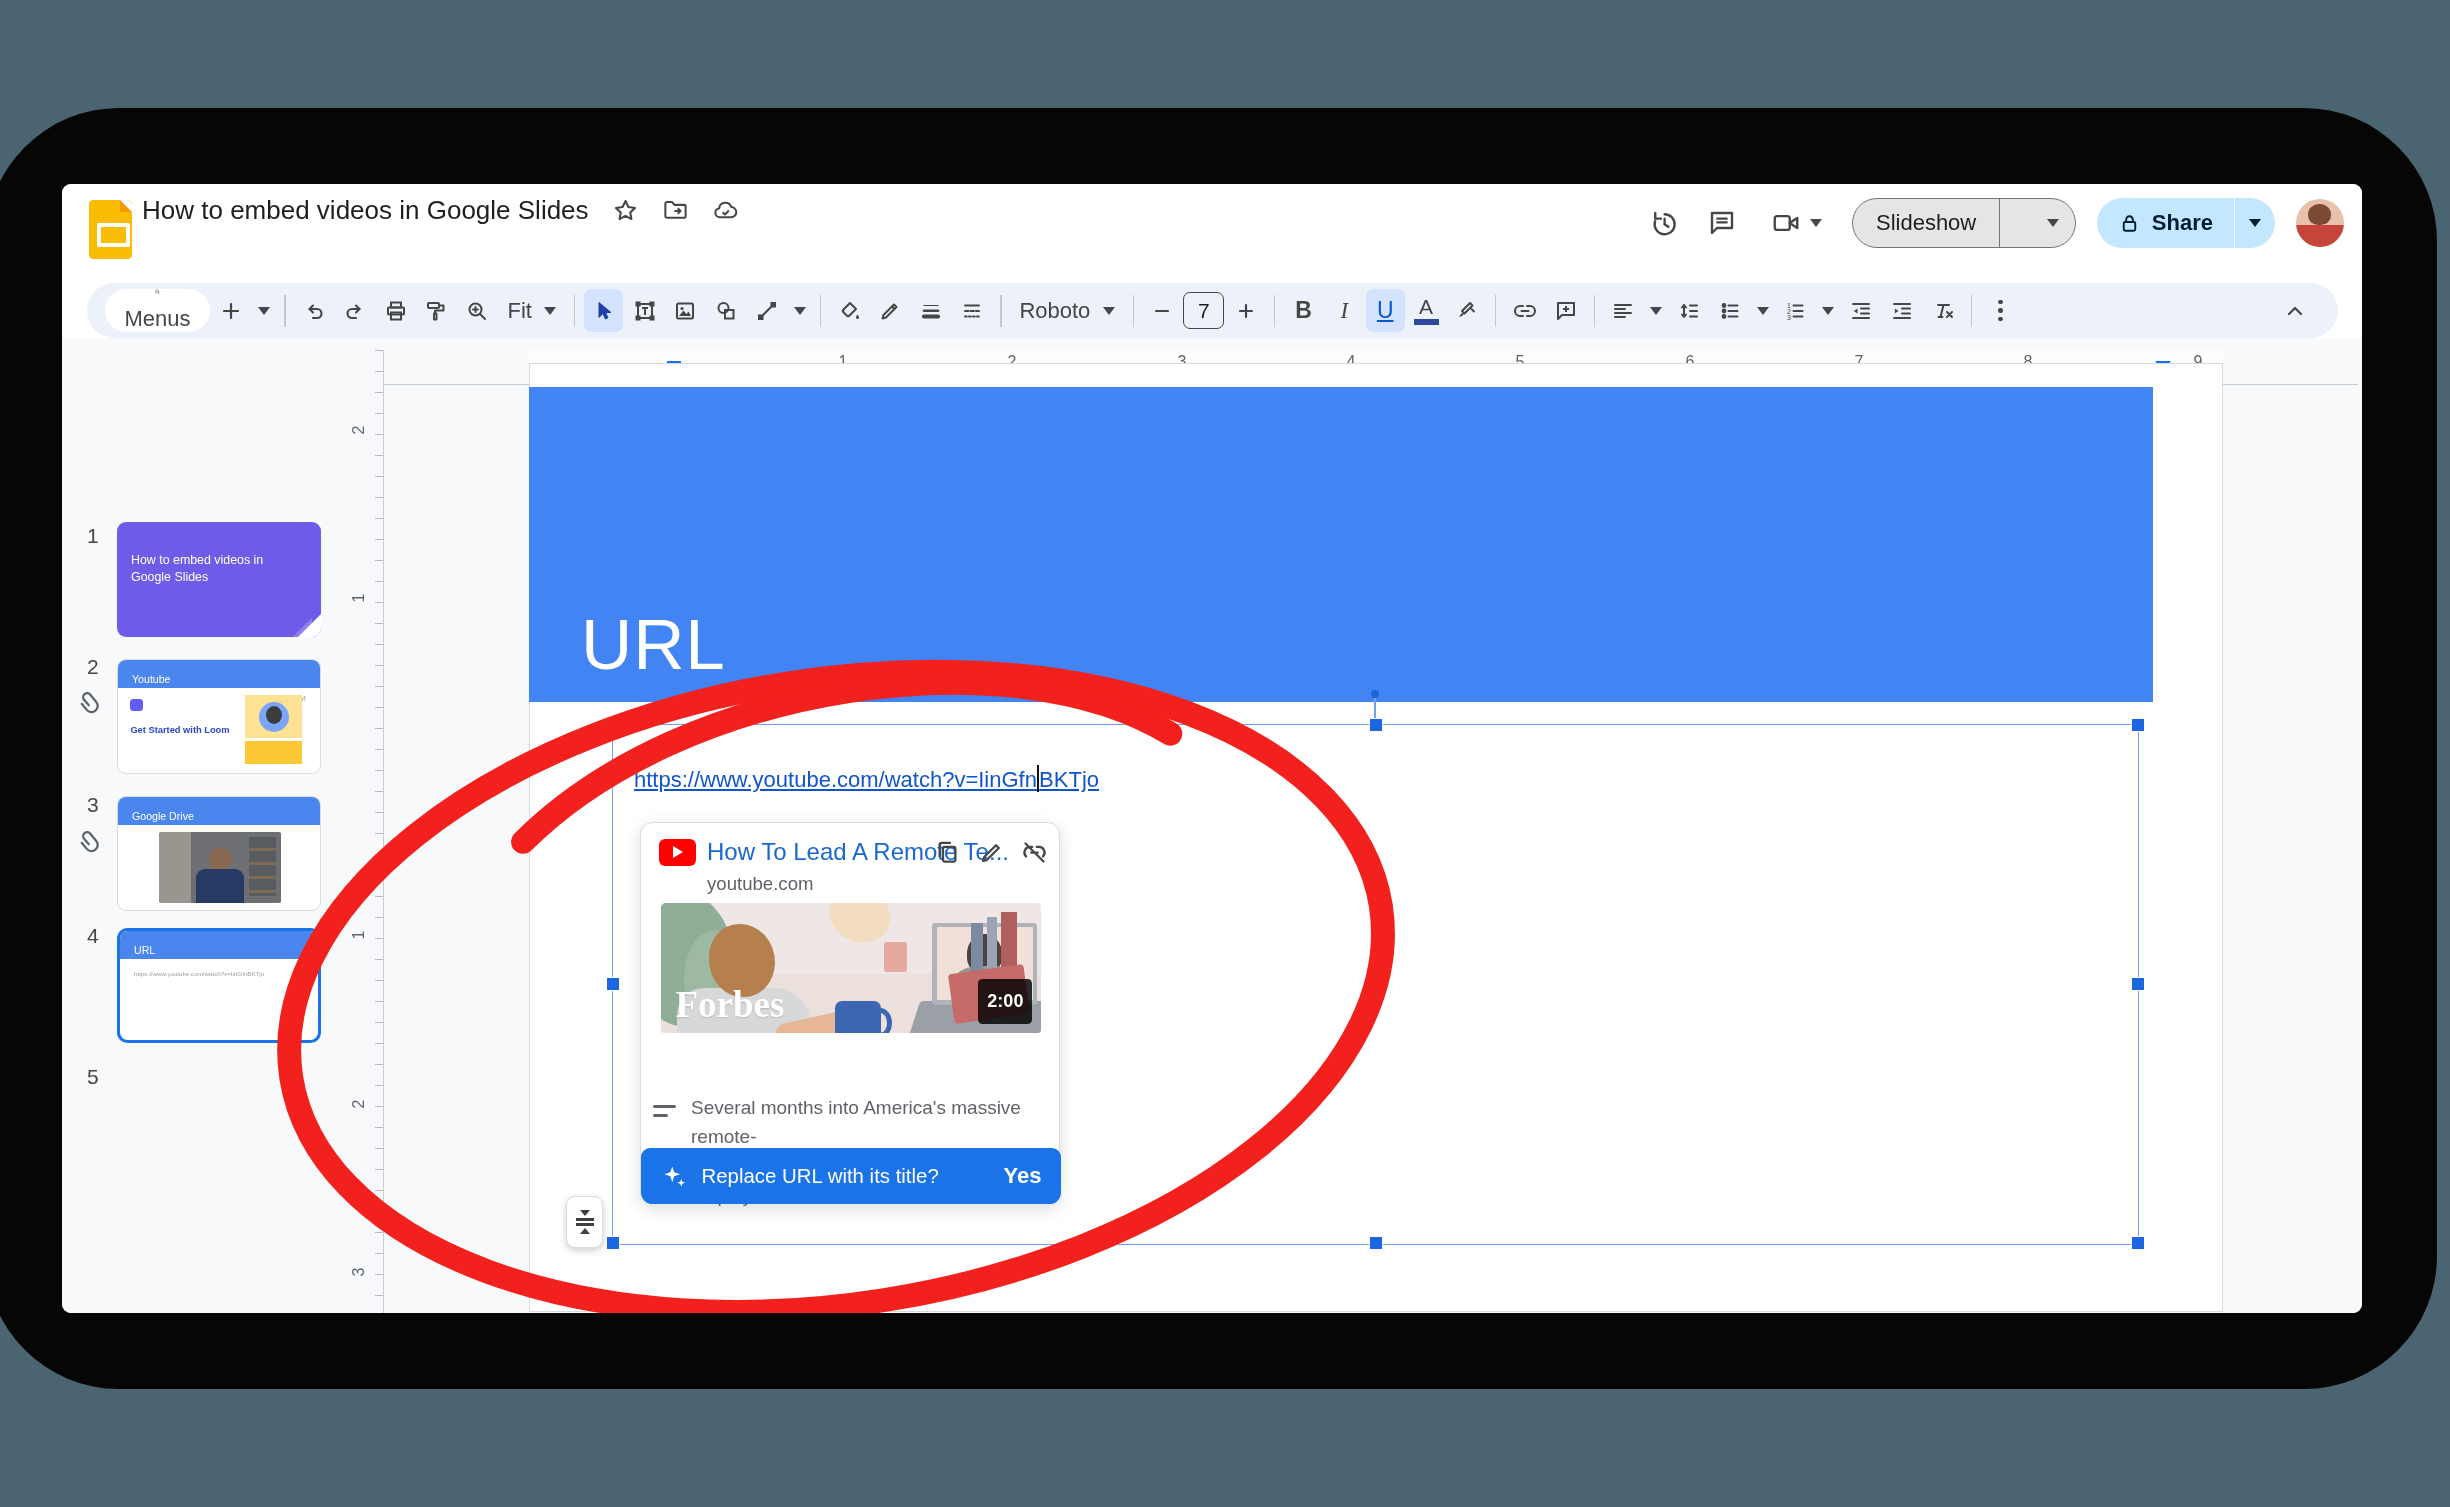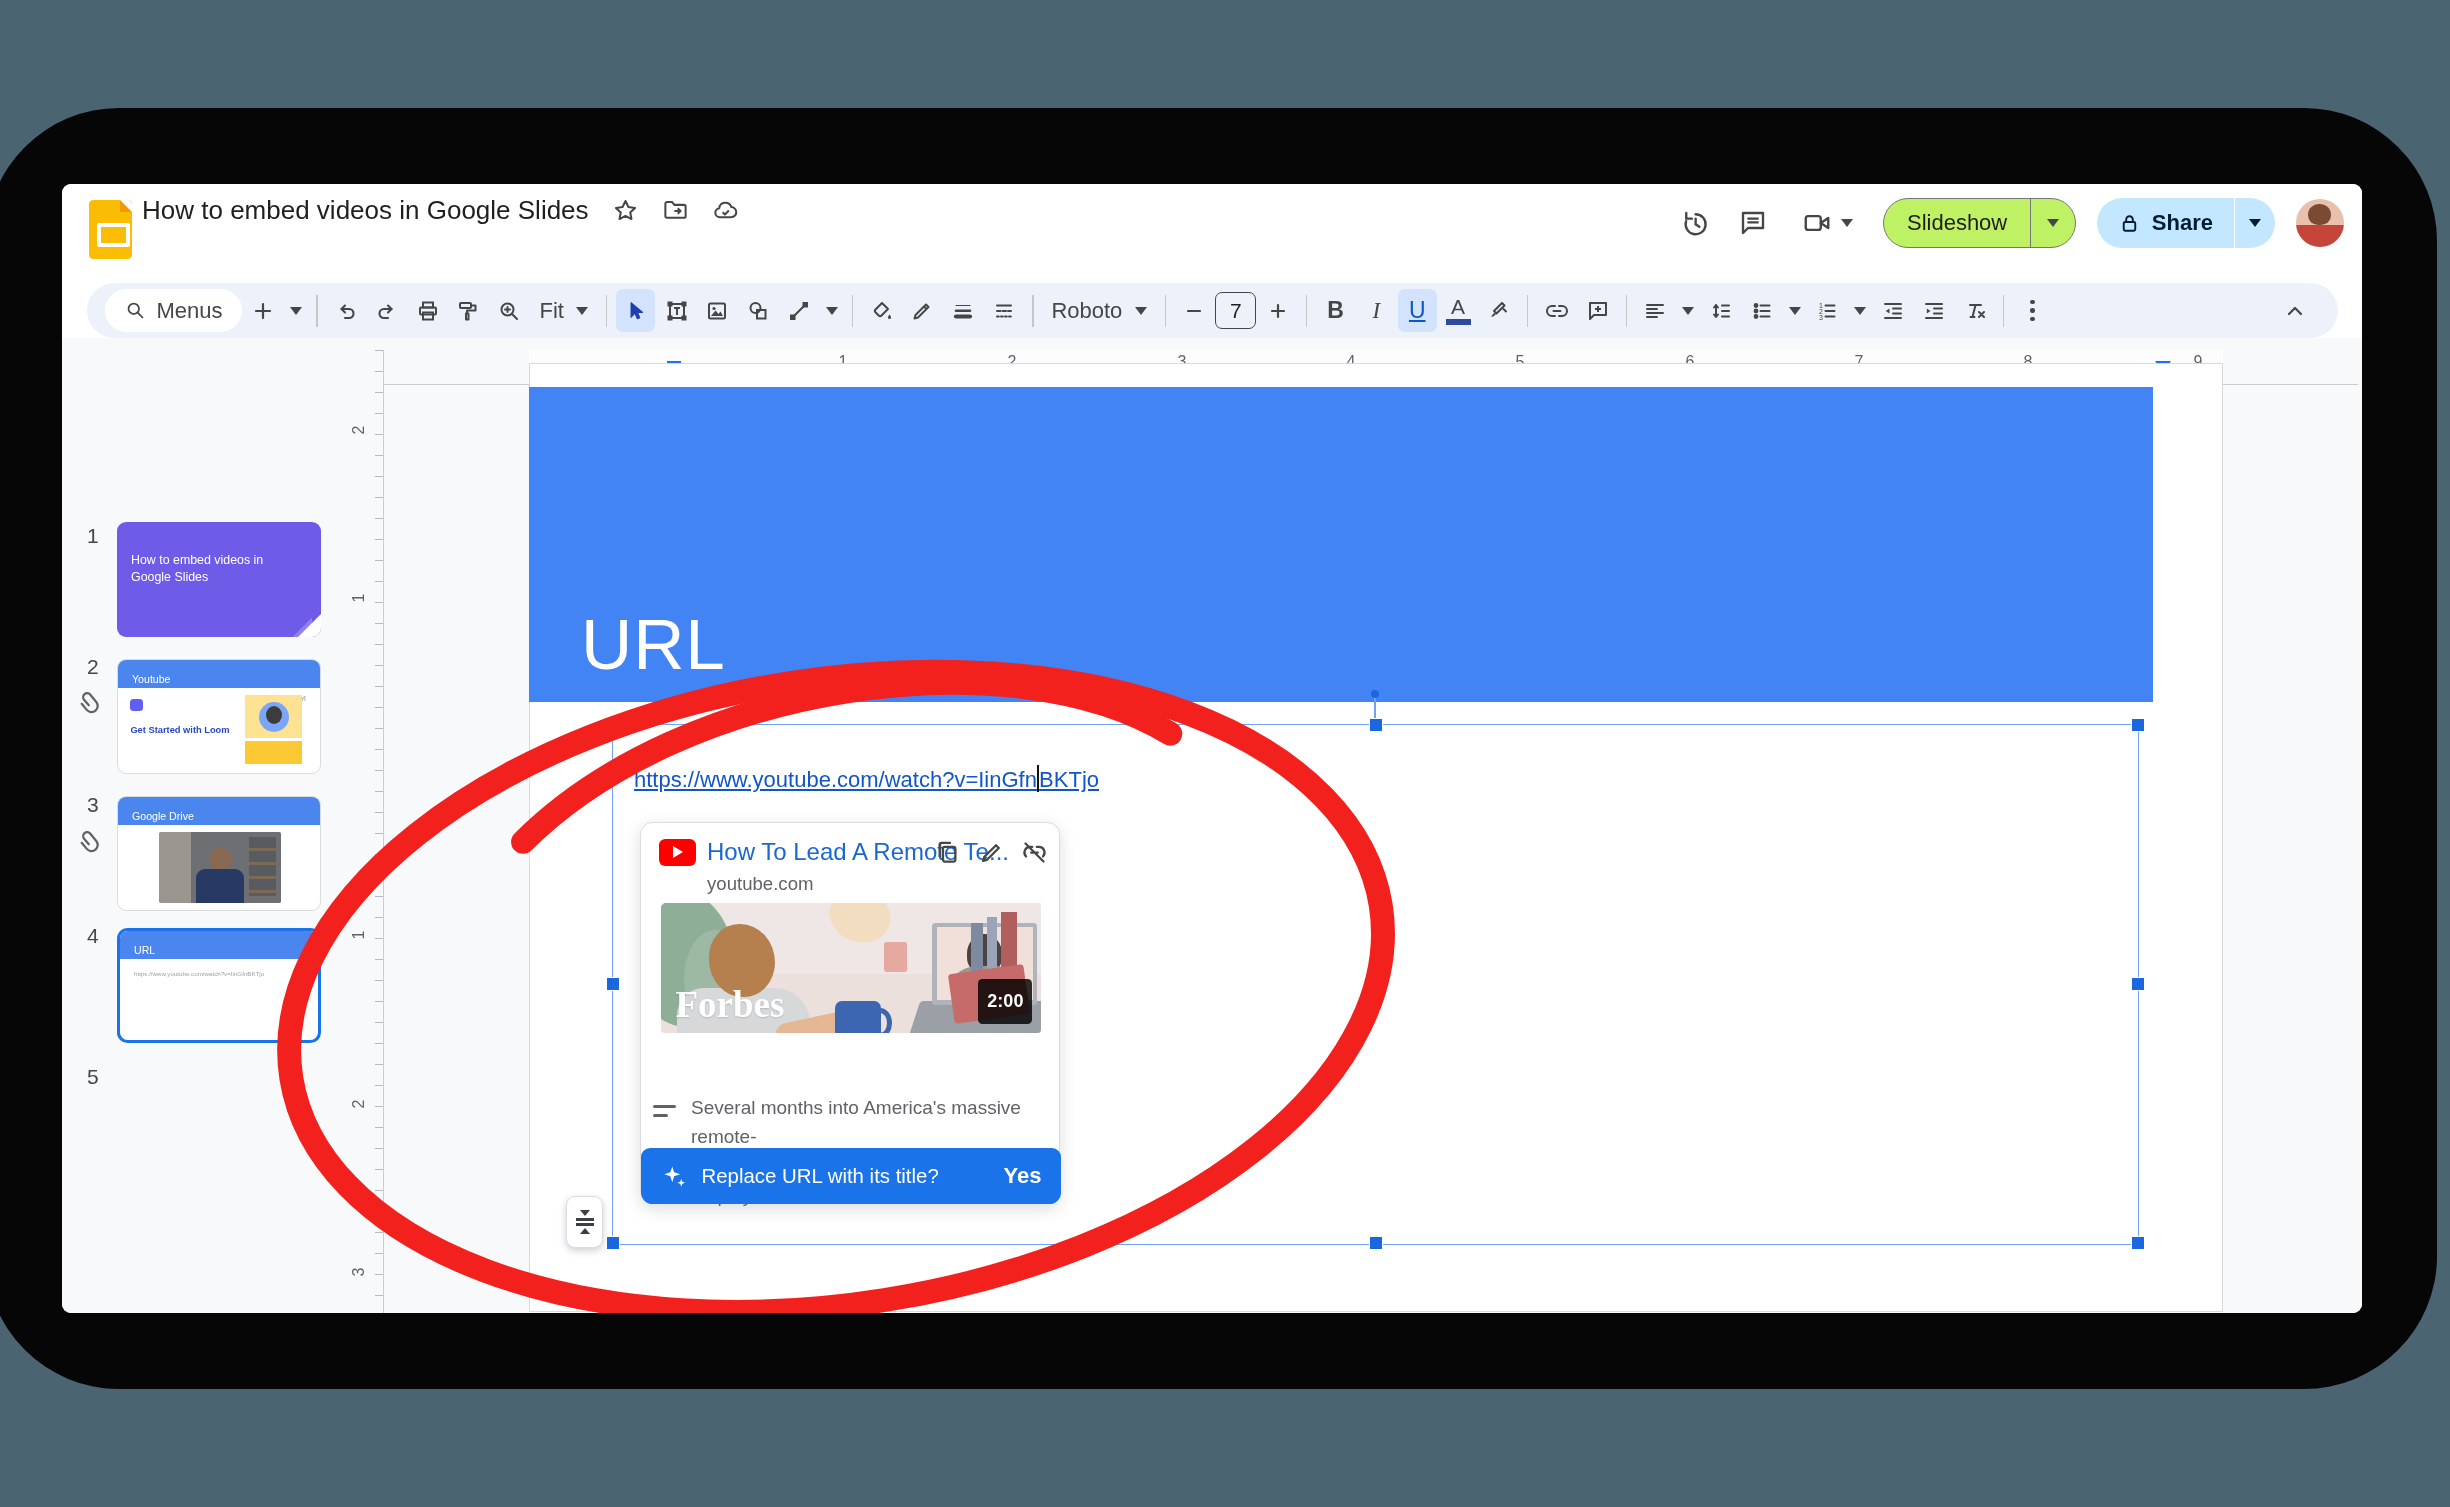--- a/index.html
+++ b/index.html
@@ -14,39 +14,39 @@
   .logo:before{content:"";position:absolute;left:8px;top:23px;width:25px;height:16px;border:4.4px solid #fff;border-radius:1.8px;}
   .logo:after{content:"";position:absolute;right:0;top:0;border-style:solid;border-width:0 12.4px 12.4px 0;border-color:#fff #fff #f29900 #f29900;border-radius:0 4.4px 0 0;}
   .title-row{position:absolute;left:80px;top:10.6px;display:flex;align-items:center;gap:23px;}
   .doc-title{font-size:26px;color:#1f1f1f;}
   .title-ic{width:27px;height:27px;color:#444746;}
   .menu-row{position:absolute;left:74px;top:53px;display:flex;gap:12.4px;font-size:21px;color:#1f1f1f;}
   .menu-row span{padding:3.5px 10.6px;border-radius:7px;cursor:default;}
   .top-actions{position:absolute;right:18px;top:14px;display:flex;align-items:center;gap:21px;}
   .act-ic{width:37px;height:37px;color:#444746;display:flex;align-items:center;justify-content:center;}
   .tri{width:0;height:0;border-left:6.2px solid transparent;border-right:6.2px solid transparent;border-top:8px solid #444746;display:inline-block;}
-  .btn-slideshow{display:flex;align-items:stretch;border:1.4px solid #747775;border-radius:25px;overflow:hidden;height:48px;background:#bef264;}
+  .btn-slideshow{display:flex;align-items:stretch;border:1.4px solid #747775;border-radius:25px;overflow:hidden;height:48px;background:#e5e5e5;gap:31px;}
   .btn-slideshow .main{display:flex;align-items:center;padding:0 23px;font-size:22px;color:#1f1f1f;border-right:1.4px solid #747775;}
   .btn-slideshow .dd{display:flex;align-items:center;padding:0 16px;}
   .btn-share{display:flex;align-items:stretch;background:#c2e7ff;border-radius:25px;overflow:hidden;height:50px;}
   .btn-share .main{display:flex;align-items:center;gap:10.6px;padding:0 21px;font-size:22px;font-weight:bold;color:#001d35;border-right:1.8px solid rgba(255,255,255,.85);}
   .btn-share .dd{display:flex;align-items:center;padding:0 14px;}
   .btn-share .tri{border-top-color:#001d35;}
   .avatar{width:48px;height:48px;border-radius:50%;background:linear-gradient(180deg,#e8c0ac 0 55%,#c6453a 55% 100%);position:relative;overflow:hidden;}
   .avatar:before{content:"";position:absolute;left:12.4px;top:5.3px;width:23px;height:21px;border-radius:50% 50% 45% 45%;background:#7b4a33;}
 
   
   .toolbar{position:absolute;left:25px;top:99px;width:2251px;height:55px;background:#edf2fa;border-radius:27.5px;
            display:flex;align-items:center;padding:0 18px;box-sizing:border-box;gap:1.8px;}
   .tb{min-width:39px;height:43px;display:flex;align-items:center;justify-content:center;border-radius:7px;color:#444746;}
   .tb.active{background:#d3e3fd;color:#0b57d0;}
   .tb svg{width:24px;height:24px;}
   .tb .txt{font-size:23px;color:#444746;}
   .sep{width:1.3px;height:32px;background:#c4c7c5;margin:0 7px;}
-  .pill-menus{display:flex;align-items:center;gap:11px;background:#fff;border-radius:23px;height:43px;padding:0 19.5px;color:#444746;font-size:22px;}
+  .pill-menus{display:flex;align-items:center;gap:11px;background:#fff;border-radius:23px;height:43px;padding:0 19.5px;color:#444746;font-size:22px;flex-direction:column;}
   .fit{display:flex;align-items:center;gap:12.4px;padding:0 9px;font-size:22px;color:#444746;}
   .sizebox{width:39px;height:35px;border:1.8px solid #444746;border-radius:7px;display:flex;align-items:center;justify-content:center;font-size:21px;color:#1f1f1f;}
   .tb-b{font-size:24px;font-weight:bold;}
   .tb-i{font-size:24px;font-style:italic;font-family:"Liberation Serif",serif;}
   .tb-u{font-size:23px;text-decoration:underline;color:#0b57d0;}
   .tb-a{font-size:23px;line-height:1;display:flex;flex-direction:column;align-items:center;}
   .tb-a .bar{width:25px;height:6.2px;background:#2c4a9e;margin-top:1.8px;}
   .dots3{display:flex;flex-direction:column;gap:4.4px;}
   .dots3 i{width:4.4px;height:4.4px;border-radius:50%;background:#444746;}
   .collapse{margin-left:auto;margin-right:5.3px;}

